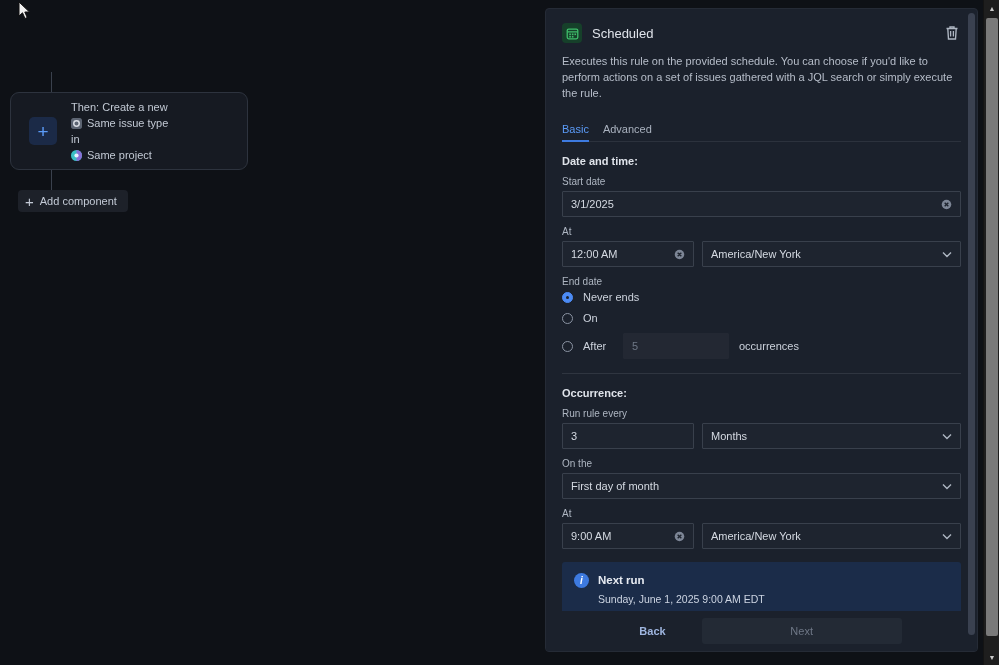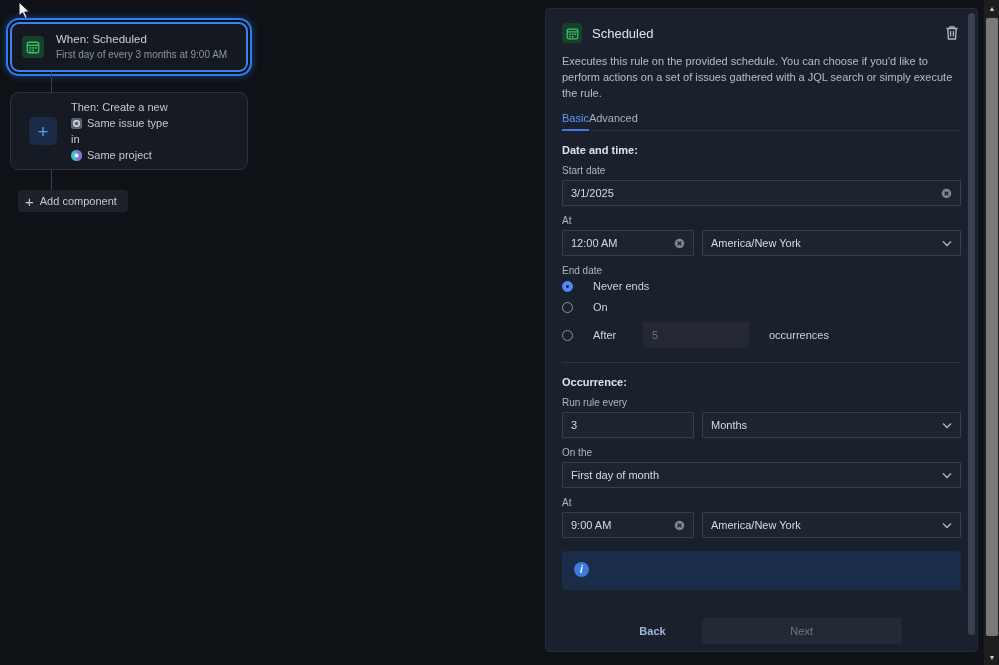--- a/index.html
+++ b/index.html
@@ -79,21 +79,21 @@
   }
   .panel-inner { padding: 14px 16px 0 16px; }
 
   .panel-head { display: flex; align-items: center; justify-content: center; }
   .panel-head .icon-cal { margin-left: 0; width: 20px; height: 20px; }
   .panel-title { margin-left: 10px; font-size: 13px; color: #dfe3ea; }
   .trash { margin-left: auto; width: 18px; height: 18px; }
 
   .panel-desc { margin-top: 10px; font-size: 11px; line-height: 16px; color: #b6bdc9; width: 402px; }
 
-  .tabs { margin-top: 11px; display: flex; gap: 0; border-bottom: 1px solid #2c323d; }
+  .tabs { margin-top: 22px; display: flex; gap: 14px; border-bottom: 1px solid #2c323d; }
   .tab { font-size: 11px; padding-bottom: 6px; color: #aab2bf; position: relative; }
   .tab.active { color: #5b9bf8; }
   .tab.active::after {
     content: ""; position: absolute; left: 0; right: 0; bottom: -1px;
     height: 2px; background: #3d7ae0;
   }
 
   .section-head { margin-top: 13px; font-size: 11px; font-weight: bold; color: #dfe3ea; }
   .field-label { margin-top: 9px; margin-bottom: 4px; font-size: 10px; color: #aeb6c2; }
 
@@ -104,21 +104,21 @@
     font-size: 11px; color: #d5dae2;
   }
   .inp.disabled { background: #232833; border-color: #232833; color: #6e7786; }
   .inp .clear { margin-left: auto; flex: none; }
   .inp .chev { margin-left: auto; flex: none; color: #aeb6c2; font-size: 10px; line-height: 1; }
   .row { display: flex; gap: 8px; }
   .w-half { width: 132px; flex: none; }
   .w-rest { flex: 1; }
   .w-full { width: 100%; }
 
-  .radio-row { display: flex; align-items: center; gap: 20px; margin-top: 9px; }
+  .radio-row { display: flex; align-items: center; gap: 10px; margin-top: 9px; }
   .radio {
     width: 11px; height: 11px; border-radius: 50%;
     border: 1px solid #8b94a3; flex: none; position: relative; background: transparent;
   }
   .radio.checked { border-color: #4c8bf5; background: #4c8bf5; }
   .radio.checked::after {
     content: ""; position: absolute; left: 3px; top: 3px;
     width: 3px; height: 3px; border-radius: 50%; background: #1b212c;
   }
   .radio-label { font-size: 11px; color: #ccd2dc; width: 30px; flex: none; }
@@ -172,37 +172,20 @@
 <body>
 
 <div id="root">
 
   <div class="canvas">
 
     <svg class="cursor" viewBox="0 0 14 20">
       <path d="M1,1 L1,15 L4.5,11.8 L7,17.5 L9.2,16.5 L6.8,11 L11.5,11 Z" fill="#f0f0f0" stroke="#111" stroke-width="1"></path>
     </svg>
 
-    <div class="rule-card card-when">
-      <div class="icon-box icon-cal">
-        <svg width="14" height="14" viewBox="0 0 16 16">
-          <rect x="1.5" y="2.5" width="13" height="12" rx="1.8" fill="none" stroke="#3fbd6b" stroke-width="1.6"></rect>
-          <line x1="1.5" y1="6" x2="14.5" y2="6" stroke="#3fbd6b" stroke-width="1.6"></line>
-          <rect x="4" y="8" width="2" height="2" fill="#3fbd6b"></rect>
-          <rect x="7.2" y="8" width="2" height="2" fill="#3fbd6b"></rect>
-          <rect x="10.4" y="8" width="2" height="2" fill="#3fbd6b"></rect>
-          <rect x="4" y="11" width="2" height="2" fill="#3fbd6b"></rect>
-          <rect x="7.2" y="11" width="2" height="2" fill="#3fbd6b"></rect>
-        </svg>
-      </div>
-      <div class="card-text">
-        <div class="card-title">When: Scheduled</div>
-        <div class="card-sub">First day of every 3 months at 9:00 AM</div>
-      </div>
-    </div>
 
     <div class="connector conn-1"></div>
 
     <div class="rule-card card-then">
       <div class="icon-plus">+</div>
       <div class="then-lines">
         <div>Then: Create a new</div>
         <div class="then-row">
           <svg class="mini-icon" viewBox="0 0 12 12">
             <rect x="0" y="0" width="12" height="12" rx="2" fill="#5c6472"></rect>
@@ -348,20 +331,25 @@
         <div class="inp w-rest">
           <span>America/New York</span>
           <svg class="chev" width="10" height="7" viewBox="0 0 10 7">
             <path d="M1,1.5 L5,5.5 L9,1.5" stroke="#aeb6c2" stroke-width="1.4" fill="none"></path>
           </svg>
         </div>
       </div>
 
       <div class="info-box">
         <div class="info-dot">i</div>
+        <div>
+          <div class="info-title">Next run</div>
+          <div class="info-sub">Sunday, June 1, 2025 9:00 AM EDT</div>
+          <div class="info-link">Show next 10 runs</div>
+        </div>
       </div>
 
     </div>
 
     <div class="footer">
       <button class="btn-back">Back</button>
       <button class="btn-next">Next</button>
     </div>
 
     <div class="panel-sb">

